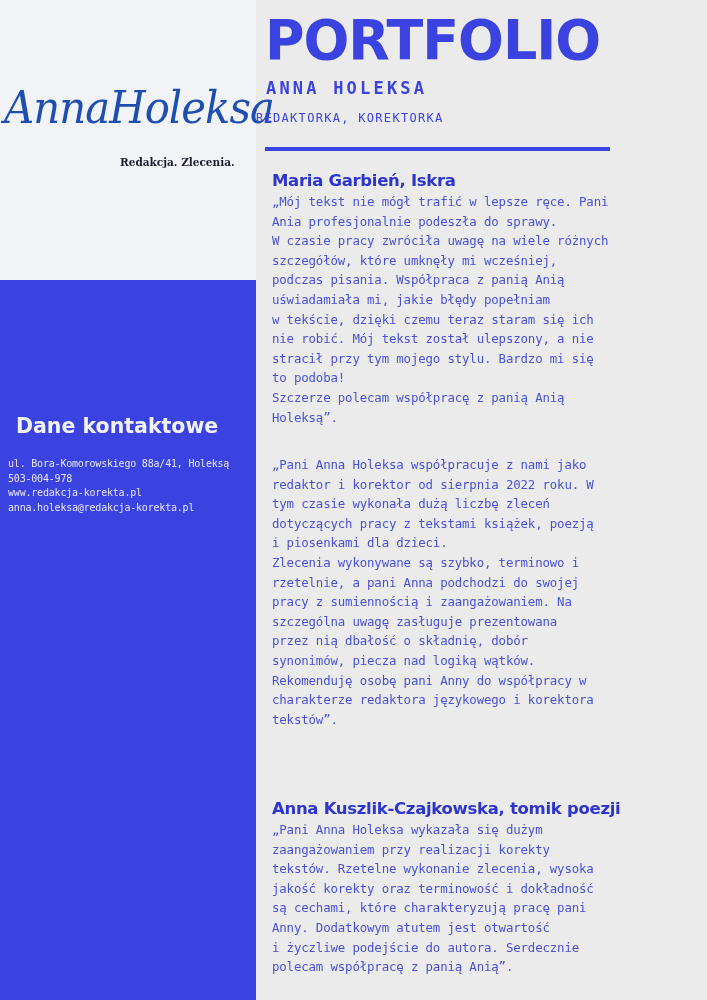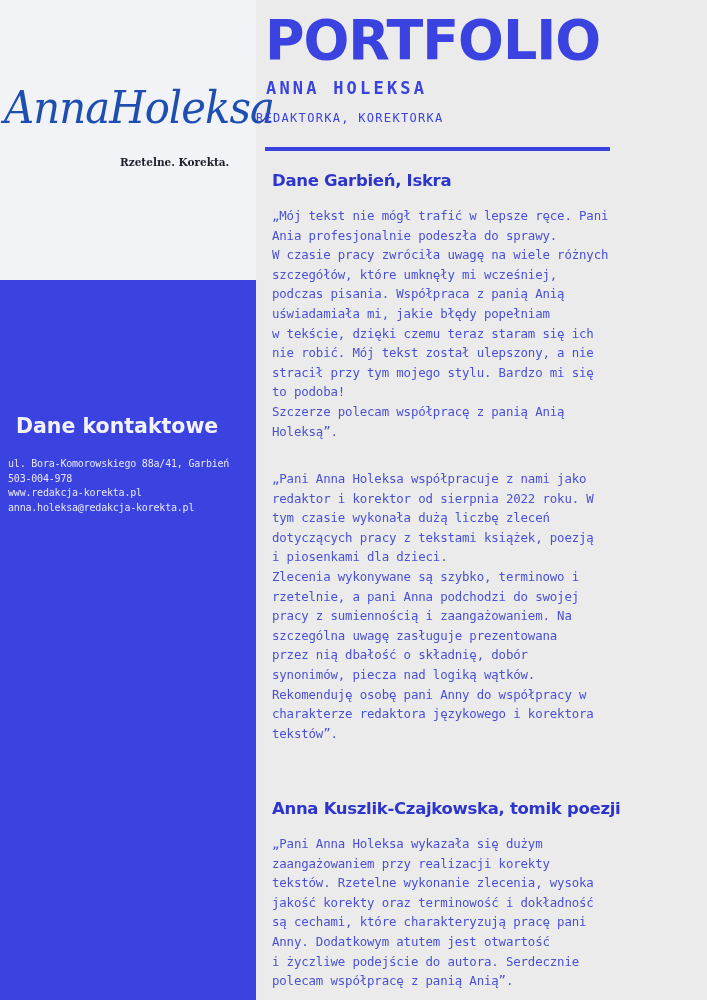--- a/index.html
+++ b/index.html
@@ -94,59 +94,59 @@
     .t-author {
       font-family: "DejaVu Sans", "Liberation Sans", sans-serif;
       font-weight: bold;
       font-size: 16.5px;
       color: #2d35cc;
       white-space: nowrap;
       letter-spacing: -0.3px;
       line-height: 22px;
     }
     .t-body {
-      margin-top: 14px;
+      margin-top: 0;
       font-size: 12.4px;
       line-height: 19.6px;
       color: #4a50d6;
       white-space: pre;
       letter-spacing: -0.15px;
     }
     #t1 { top: 170px; }
     #t2 { top: 455px; }
     #t3 { top: 798px; }
   </style>
 </head>
 <body>
 
 <div class="left-top"></div>
 <div class="left-bottom"></div>
 
 <div class="logo">
   <div class="logo-script">AnnaHoleksa</div>
-  <div class="logo-tagline">Rzetelne. Korekta.</div>
+  <div class="logo-tagline">Redakcja. Zlecenia.</div>
 </div>
 
 <div class="contact-heading">Dane kontaktowe</div>
 <div class="contact-list">
-  <div>ul. Bora-Komorowskiego 88a/41, Garbień</div>
+  <div>ul. Bora-Komorowskiego 88a/41, Holeksą</div>
   <div>503-004-978</div>
   <div>www.redakcja-korekta.pl</div>
   <div>anna.holeksa@redakcja-korekta.pl</div>
 </div>
 
 <div class="header">
   <div class="title">PORTFOLIO</div>
 </div>
 <div class="name">ANNA HOLEKSA</div>
 <div class="role">REDAKTORKA, KOREKTORKA</div>
 <div class="divider"></div>
 
 <div class="testimonial" id="t1">
-  <div class="t-author">Dane Garbień, Iskra</div>
+  <div class="t-author">Maria Garbień, Iskra</div>
   <div class="t-body">„Mój tekst nie mógł trafić w lepsze ręce. Pani
 Ania profesjonalnie podeszła do sprawy.
 W czasie pracy zwróciła uwagę na wiele różnych
 szczegółów, które umknęły mi wcześniej,
 podczas pisania. Współpraca z panią Anią
 uświadamiała mi, jakie błędy popełniam
 w tekście, dzięki czemu teraz staram się ich
 nie robić. Mój tekst został ulepszony, a nie
 stracił przy tym mojego stylu. Bardzo mi się
 to podoba!

